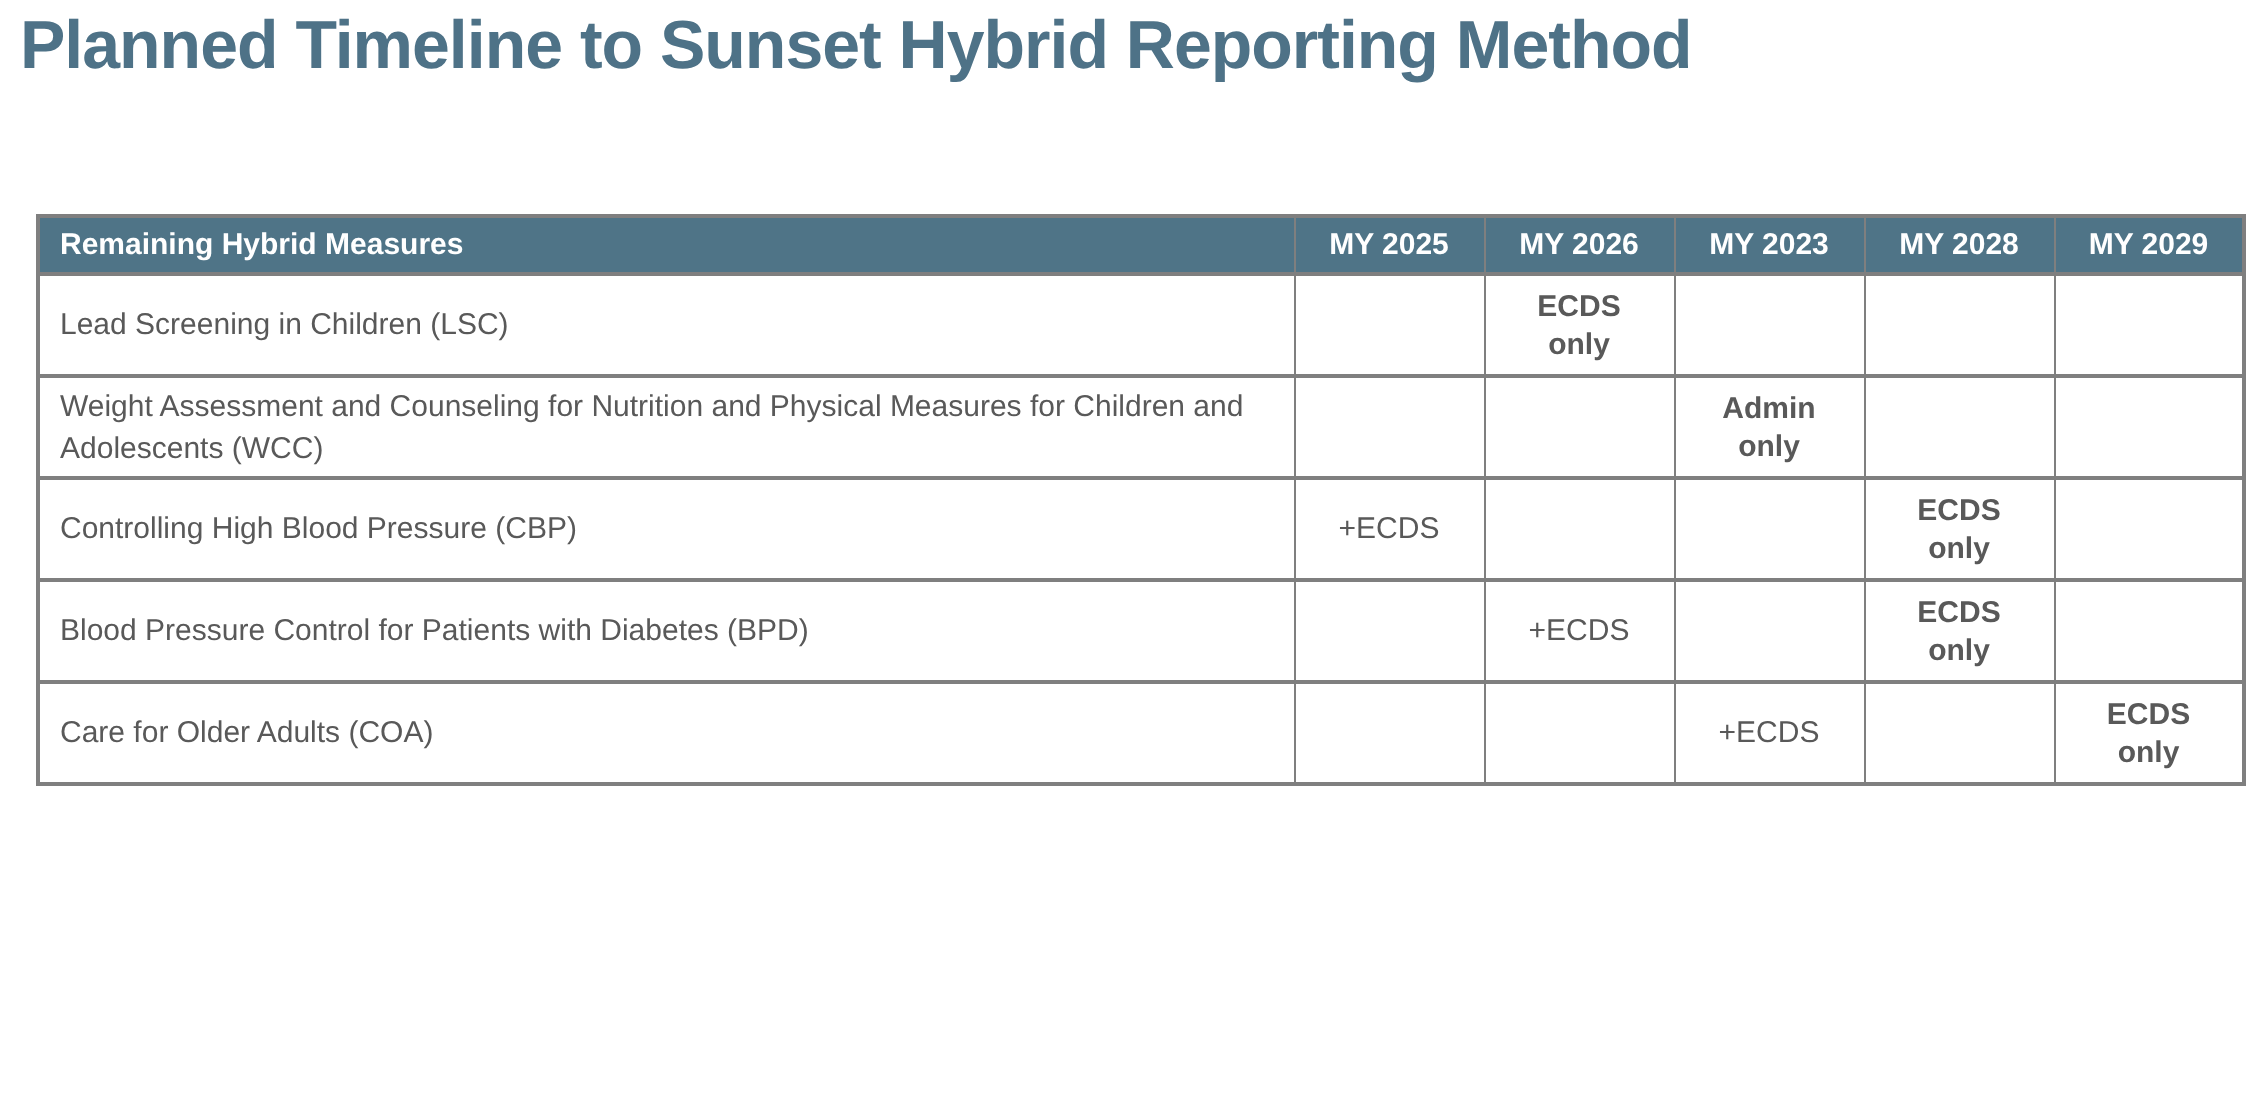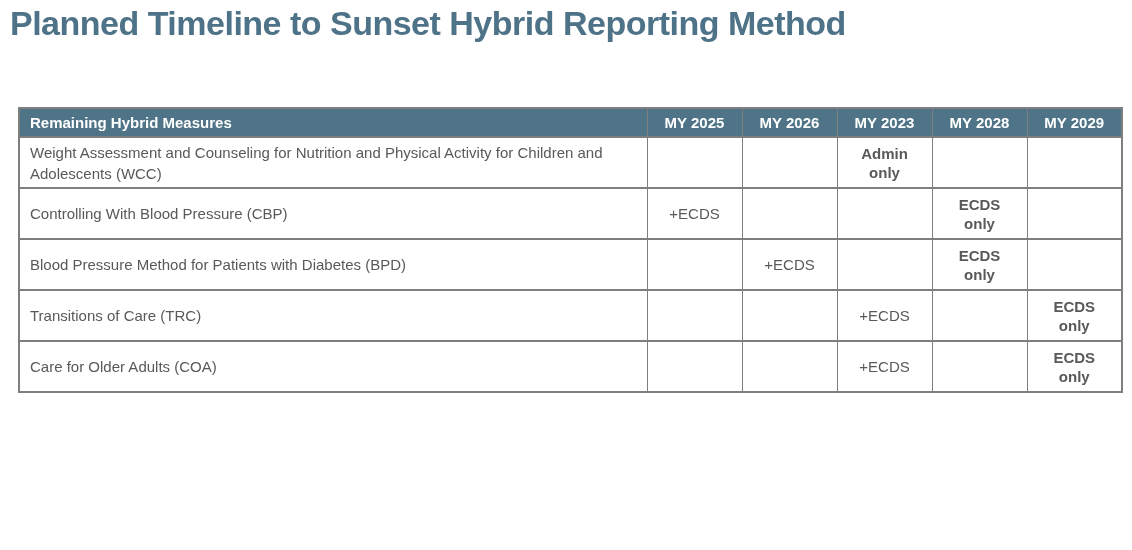--- a/index.html
+++ b/index.html
@@ -107,54 +107,54 @@
           <th class="measure-head">Remaining Hybrid Measures</th>
           <th class="year-head">MY 2025</th>
           <th class="year-head">MY 2026</th>
           <th class="year-head">MY 2023</th>
           <th class="year-head">MY 2028</th>
           <th class="year-head">MY 2029</th>
         </tr>
     </thead>
     <tbody id="table-body">
         <tr>
-          <td class="measure-cell">Weight Assessment and Counseling for Nutrition and Physical Activity for Children and Adolescents (WCC)</td>
+          <td class="measure-cell">Lead Screening in Children (LSC)</td>
+          <td class="year-cell"></td>
+          <td class="year-cell bold">ECDS
+only</td>
+          <td class="year-cell"></td>
+          <td class="year-cell"></td>
+          <td class="year-cell"></td>
+        </tr>
+        <tr>
+          <td class="measure-cell">Weight Assessment and Counseling for Nutrition and Physical Measures for Children and Adolescents (WCC)</td>
           <td class="year-cell"></td>
           <td class="year-cell"></td>
           <td class="year-cell bold">Admin
 only</td>
           <td class="year-cell"></td>
           <td class="year-cell"></td>
         </tr>
         <tr>
-          <td class="measure-cell">Controlling With Blood Pressure (CBP)</td>
+          <td class="measure-cell">Controlling High Blood Pressure (CBP)</td>
           <td class="year-cell">+ECDS</td>
           <td class="year-cell"></td>
           <td class="year-cell"></td>
           <td class="year-cell bold">ECDS
 only</td>
           <td class="year-cell"></td>
         </tr>
         <tr>
-          <td class="measure-cell">Blood Pressure Method for Patients with Diabetes (BPD)</td>
+          <td class="measure-cell">Blood Pressure Control for Patients with Diabetes (BPD)</td>
           <td class="year-cell"></td>
           <td class="year-cell">+ECDS</td>
           <td class="year-cell"></td>
           <td class="year-cell bold">ECDS
 only</td>
           <td class="year-cell"></td>
-        </tr>
-        <tr>
-          <td class="measure-cell">Transitions of Care (TRC)</td>
-          <td class="year-cell"></td>
-          <td class="year-cell"></td>
-          <td class="year-cell">+ECDS</td>
-          <td class="year-cell"></td>
-          <td class="year-cell bold">ECDS
-only</td>
         </tr>
         <tr>
           <td class="measure-cell">Care for Older Adults (COA)</td>
           <td class="year-cell"></td>
           <td class="year-cell"></td>
           <td class="year-cell">+ECDS</td>
           <td class="year-cell"></td>
           <td class="year-cell bold">ECDS
 only</td>
         </tr>

